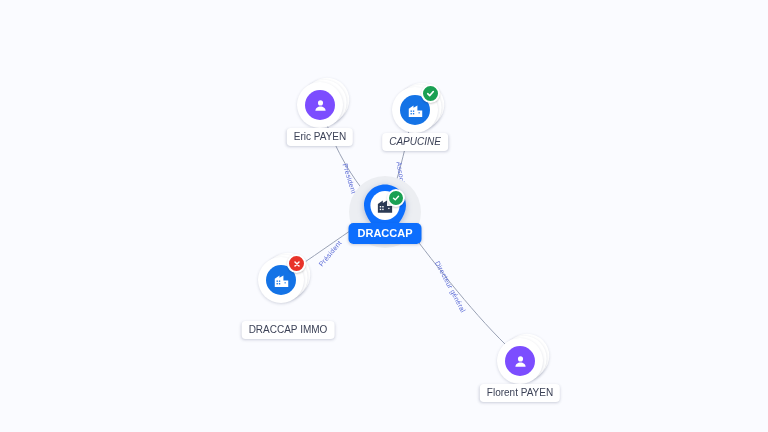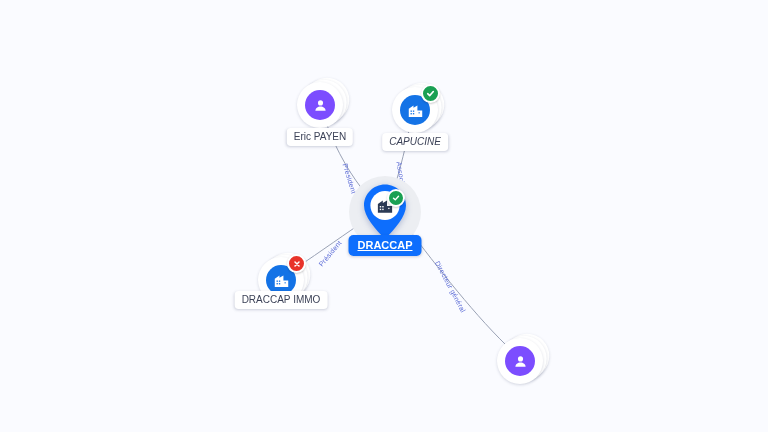--- a/index.html
+++ b/index.html
@@ -132,21 +132,21 @@
         <rect x="8.3" y="15.6" width="1.9" height="1.9" fill="#ffffff"></rect>
         <rect x="16.3" y="14.4" width="1.7" height="1.7" fill="#ffffff"></rect>
       </svg>
     </div>
     <div class="badge" style="background:#1aa053;right:3px;top:6px;width:14px;height:14px;">
       <svg width="8" height="8" viewBox="0 0 24 24" fill="none" stroke="#fff" stroke-width="4.2" stroke-linecap="round" stroke-linejoin="round">
         <path d="M4.5 12.5 L9.8 17.6 L19.5 6.8"></path>
       </svg>
     </div>
   </div>
-  <div class="nlabel primary" style="top:52px;text-decoration:underline;">DRACCAP</div>
+  <div class="nlabel primary" style="top:40px;">DRACCAP</div>
 </div>
 
 <div class="node" style="left:281px;top:280px;">
   <div class="stack">
     <div class="card s3"></div>
     <div class="card s2"></div>
     <div class="card s1"></div>
     <div class="disc" style="background:#1473e6;">
       <svg width="17" height="17" viewBox="0 0 24 24" fill="#fff">
         <path d="M2.5 21V9.4l6.6-4.6v3.3l5.6-3.3V12h6.8v9z"></path>
@@ -156,28 +156,29 @@
         <rect x="8.3" y="15.6" width="1.9" height="1.9" fill="#1473e6"></rect>
         <rect x="16.3" y="14.4" width="1.7" height="1.7" fill="#1473e6"></rect>
       </svg>
     </div>
     <div class="badge" style="background:#e8332a;">
       <svg width="8" height="8" viewBox="0 0 24 24" fill="none" stroke="#fff" stroke-width="4.5" stroke-linecap="round">
         <path d="M6 6 L18 18 M18 6 L6 18"></path>
       </svg>
     </div>
   </div>
-  <div class="nlabel" style="top:34px;">DRACCAP IMMO</div>
+  <div class="nlabel" style="top:64px;margin-left:7px;">DRACCAP IMMO</div>
 </div>
 
 <div class="node" style="left:520px;top:361px;">
   <div class="stack">
     <div class="card s3"></div>
     <div class="card s2"></div>
     <div class="card s1"></div>
     <div class="disc" style="background:#7c4dff;">
       <svg width="17" height="17" viewBox="0 0 24 24" fill="#fff">
         <circle cx="12" cy="8.3" r="3.6"></circle>
         <path d="M4.8 19.5c0-3.9 3.3-6.2 7.2-6.2s7.2 2.3 7.2 6.2z"></path>
       </svg>
     </div>
   </div>
+  <div class="nlabel" style="top:46px;">Florent PAYEN</div>
 </div>
 
 </body></html>

